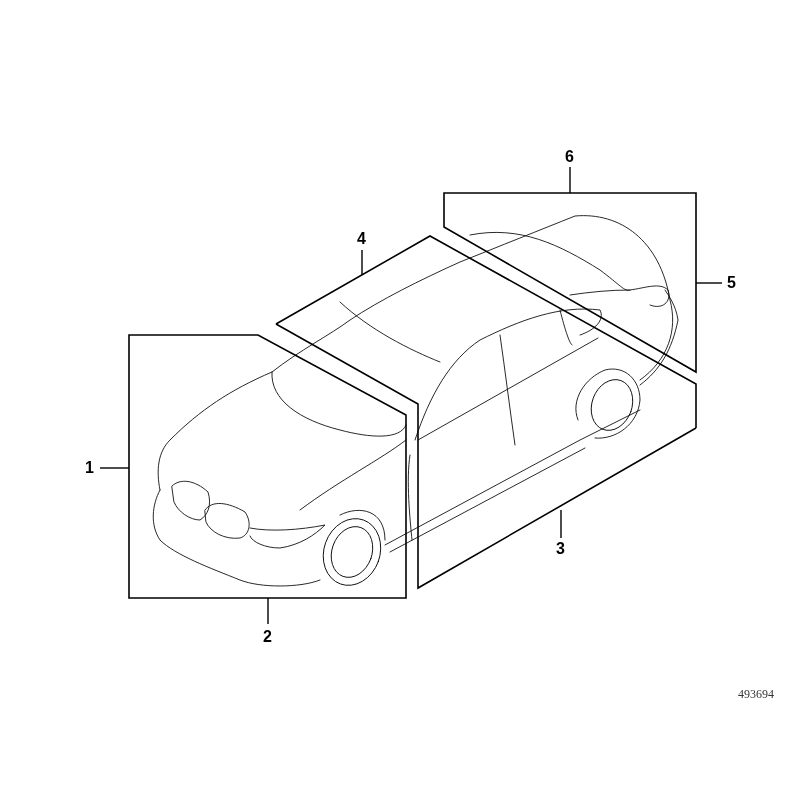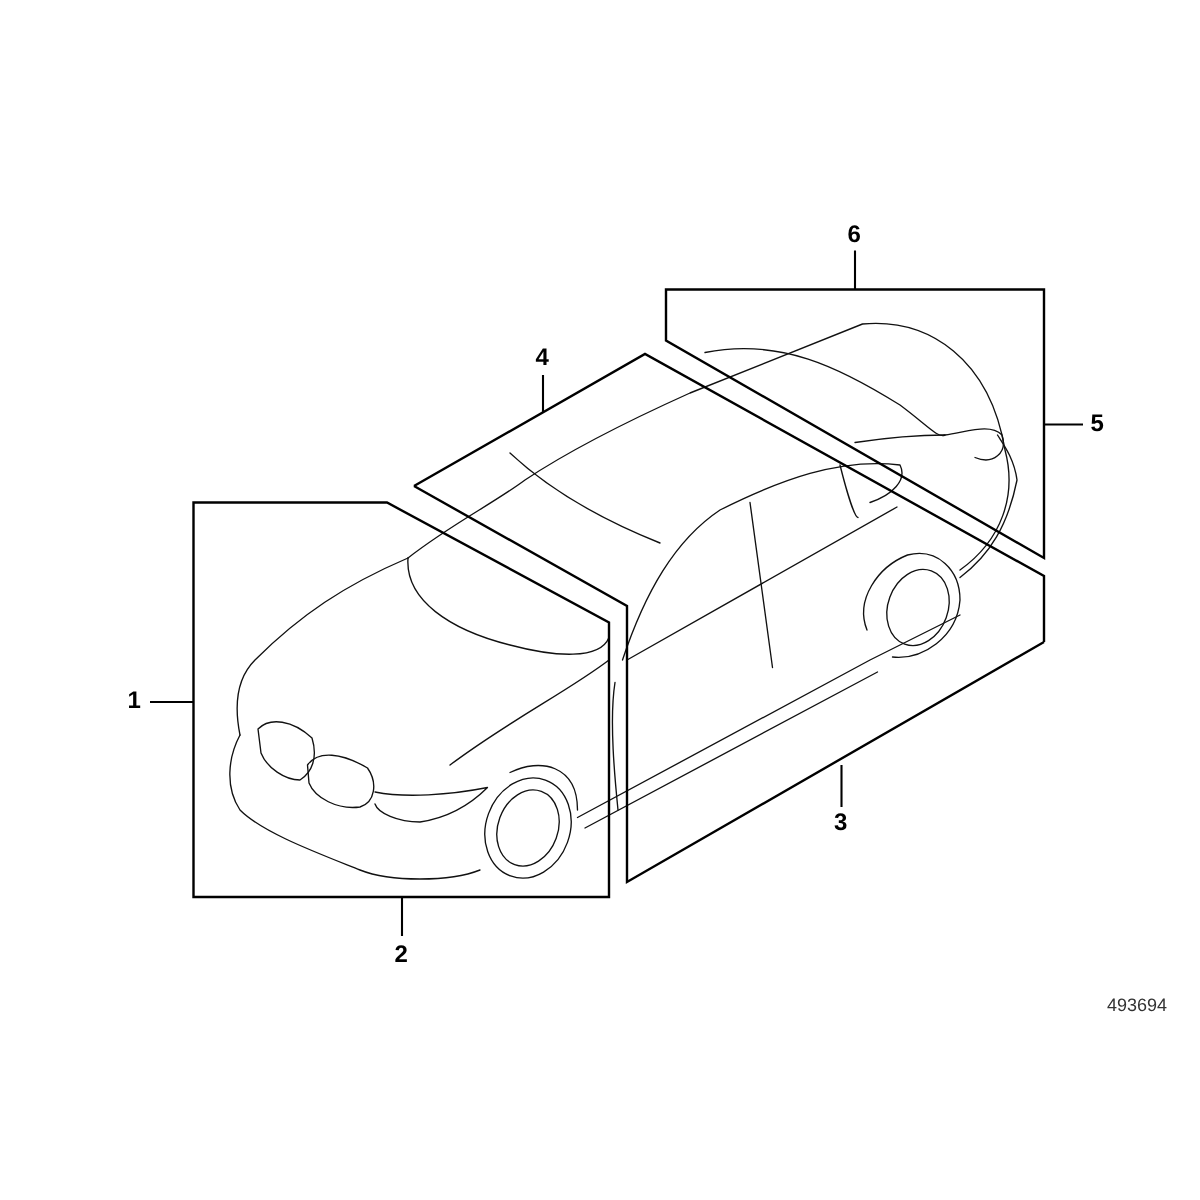--- a/index.html
+++ b/index.html
@@ -1,19 +1,19 @@
 <!DOCTYPE html>
 <html><head>
 <meta charset="utf-8">
 <style>
   html, body { margin:0; padding:0; background:#ffffff; }
   #canvas { position:relative; width:800px; height:800px; background:#ffffff; overflow:hidden; }
   svg { position:absolute; left:0; top:0; }
   .label { position:absolute; font-family:"Liberation Sans", sans-serif; font-weight:bold; font-size:16px; color:#000; line-height:16px; }
-  .docnum { position:absolute; font-family:Liberation Sans, sans-serif; font-size:12px; color:#333; }
+  .docnum { position:absolute; font-family:Liberation Serif, serif; font-size:12px; color:#333;margin-top:24px; }
   .frame { fill:none; stroke:#000; stroke-width:1.6; }
   .leader { fill:none; stroke:#000; stroke-width:1.4; }
   .car { fill:none; stroke:#111; stroke-width:0.9; stroke-linejoin:round; stroke-linecap:round; }
 </style>
 </head>
 <body>
 
 <div id="canvas">
   <svg width="800" height="800" viewBox="0 0 800 800">
 

